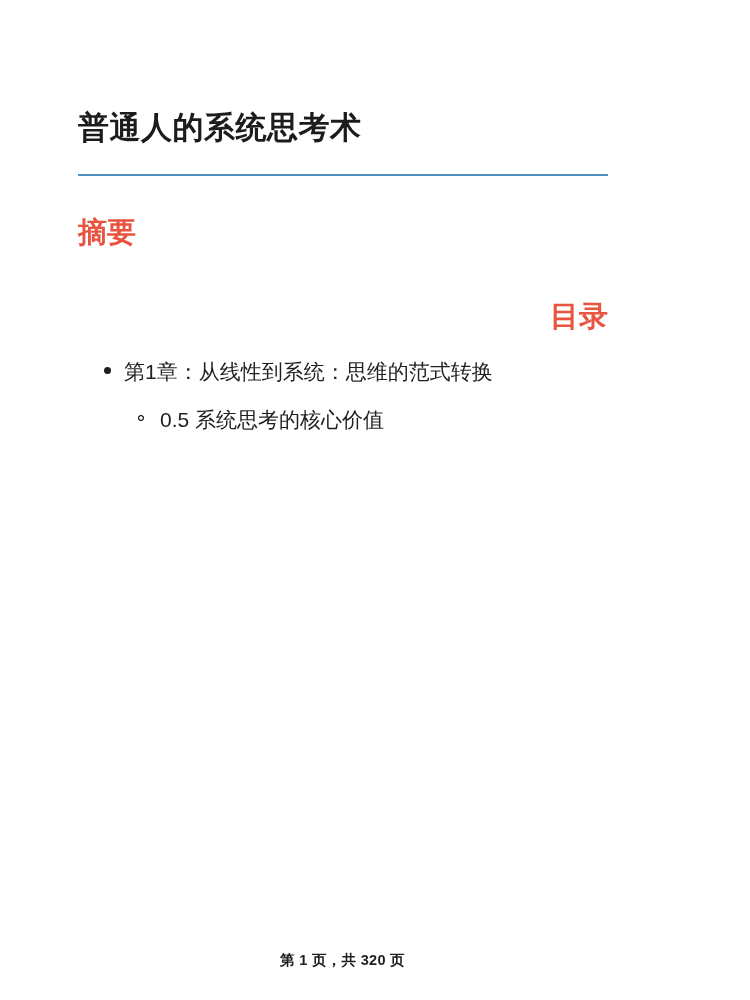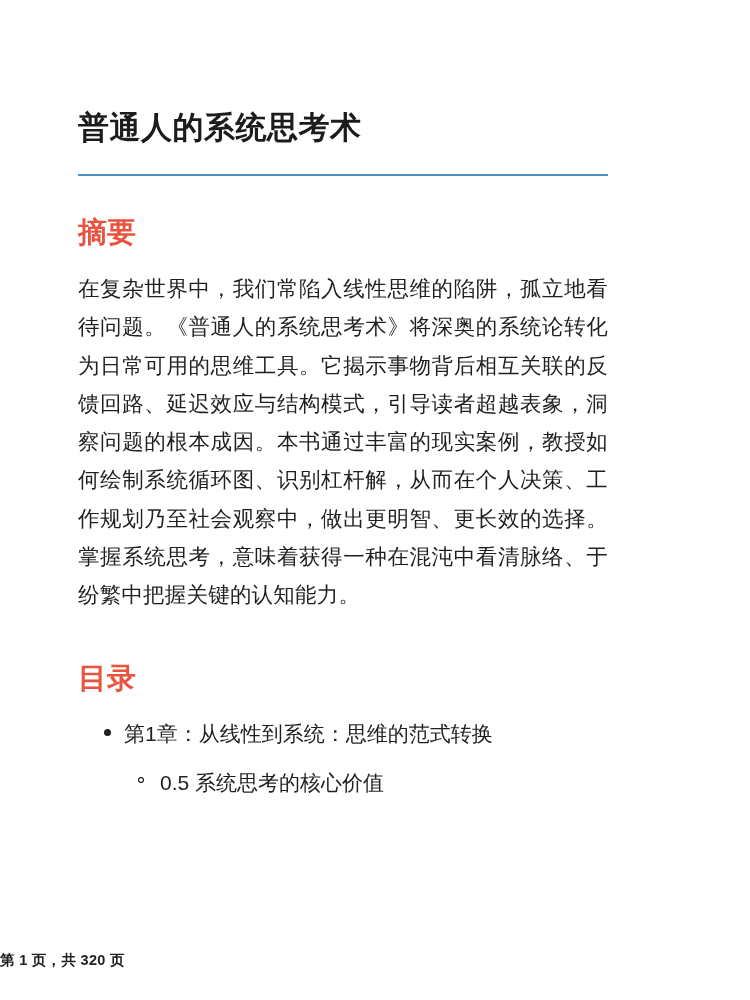--- a/index.html
+++ b/index.html
@@ -44,20 +44,21 @@
   .abstract-text {
     font-size: 21.5px;
     line-height: 1.78;
     color: #1f1f1f;
     margin: 18px 0 0 0;
     text-align: justify;
     letter-spacing: 0.2px;
   }
   .toc-heading {
     margin-top: 46px;
+    text-align: right;
   }
   ul.toc-list {
     list-style: none;
     margin: 20px 0 0 0;
     padding: 0;
   }
   li.toc-chapter {
     position: relative;
     font-size: 21px;
     line-height: 1.55;
@@ -95,36 +96,36 @@
     height: 6px;
     border: 1.6px solid #1f1f1f;
     border-radius: 50%;
     box-sizing: border-box;
   }
   .page-footer {
     position: absolute;
     left: 0;
     right: 0;
     bottom: 30px;
+    text-align: center;
     font-size: 14.5px;
     font-weight: bold;
     color: #1f1f1f;
     letter-spacing: 0.3px;
   }
 </style>
 </head>
 <body>
 
 <div class="page">
 
   <h1 class="doc-title">普通人的系统思考术</h1>
   <div class="title-rule"></div>
 
   <h2 class="section-heading">摘要</h2>
-  <p class="abstract-text">在复杂世界中，我们常陷入线性思维的陷阱，孤立地看待问题。《普通人的系统思考术》将深奥的系统论转化为日常可用的思维工具。它揭示事物背后相互关联的反馈回路、延迟效应与结构模式，引导读者超越表象，洞察问题的根本成因。本书通过丰富的现实案例，教授如何绘制系统循环图、识别杠杆解，从而在个人决策、工作规划乃至社会观察中，做出更明智、更长效的选择。掌握系统思考，意味着获得一种在混沌中看清脉络、于纷繁中把握关键的认知能力。</p>
 
   <h2 class="section-heading toc-heading">目录</h2>
 
   <ul class="toc-list">
     <li class="toc-chapter">
       <span class="bullet"></span>
       <span>第1章：从线性到系统：思维的范式转换</span>
       <ul class="toc-sublist">
         <li class="toc-section">
           <span class="bullet-hollow"></span>

